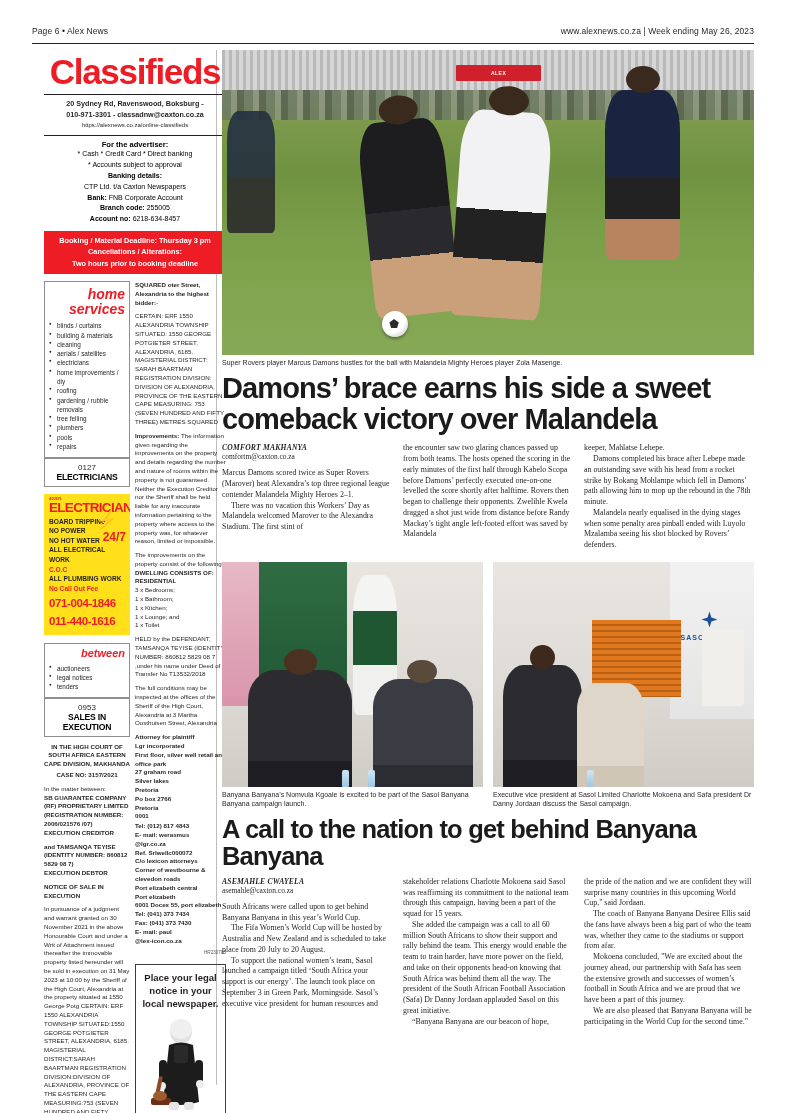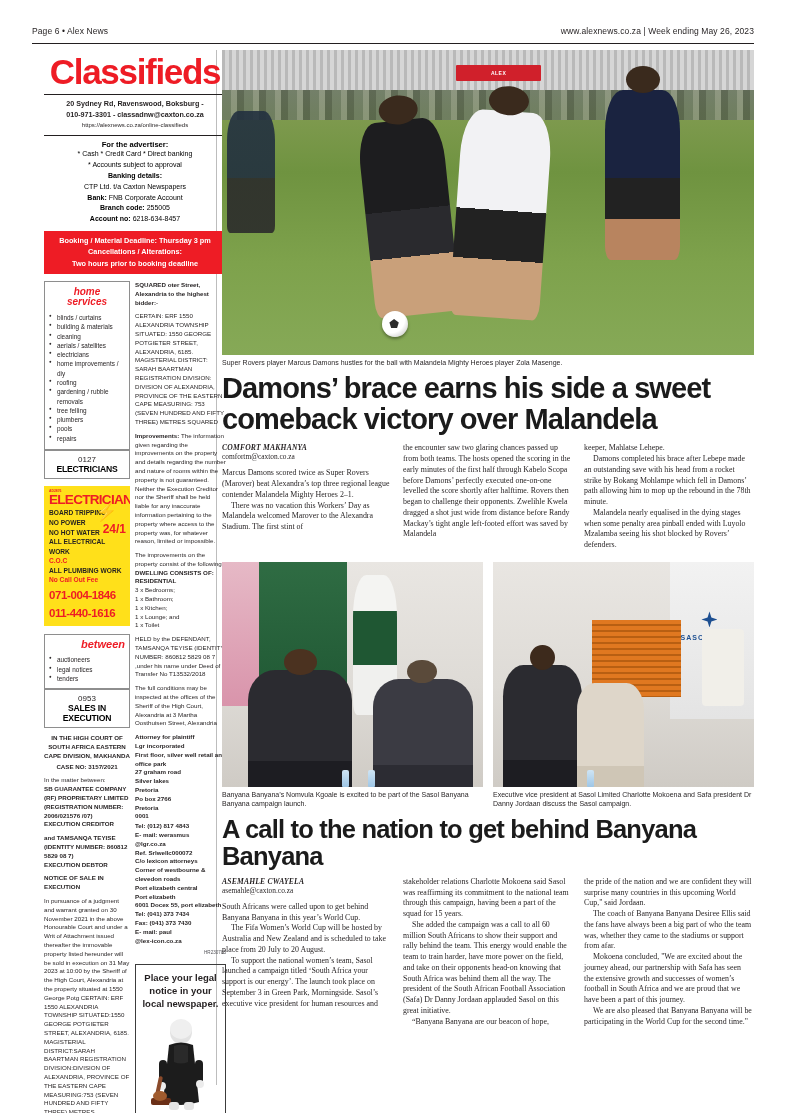--- a/index.html
+++ b/index.html
@@ -54,22 +54,22 @@
     text-align: center; font-size: 7.3px; font-weight: bold; line-height: 1.55;
   }
 
   .cls-cols { display: flex; gap: 5px; margin-top: 7px; }
   .cls-col-a { width: 86px; }
   .cls-col-b { width: 91px; }
 
   
   .hs-box { border: 1px solid #8e8e8e; padding: 5px 4px 6px; }
   .hs-title {
-    text-align: center; font-style: italic; font-weight: bold;
-    font-size: 10px; color: #ee1c25; line-height: 1.05;
+    text-align: right; font-style: italic; font-weight: bold;
+    font-size: 14px; color: #ee1c25; line-height: 1.05;
   }
   .hs-list { list-style: none; margin-top: 5px; }
   .hs-list li {
     font-size: 6.4px; line-height: 1.45; color: #231f20;
     padding-left: 8px; position: relative;
   }
   .hs-list li::before {
     content: "\25CF"; position: absolute; left: 0; top: 0; font-size: 4.3px;
   }
 
@@ -376,21 +376,21 @@
 
         <div class="code-box">
           <div class="code-num">0127</div>
           <div class="code-cat">ELECTRICIANS</div>
         </div>
 
         <div class="elec-ad">
           <div class="elec-small">AD2876</div>
           <div class="elec-big">ELECTRICIAN</div>
           <div class="bolt">⚡</div>
-          <div class="elec-247">24/1</div>
+          <div class="elec-247">24/7</div>
           <div class="elec-line">BOARD TRIPPING</div>
           <div class="elec-line">NO POWER</div>
           <div class="elec-line">NO HOT WATER</div>
           <div class="elec-line">ALL ELECTRICAL WORK</div>
           <div class="elec-line red">C.O.C</div>
           <div class="elec-line">ALL PLUMBING WORK</div>
           <div class="elec-line red">No Call Out Fee</div>
           <div class="elec-phone">071-004-1846</div>
           <div class="elec-phone">011-440-1616</div>
         </div>

